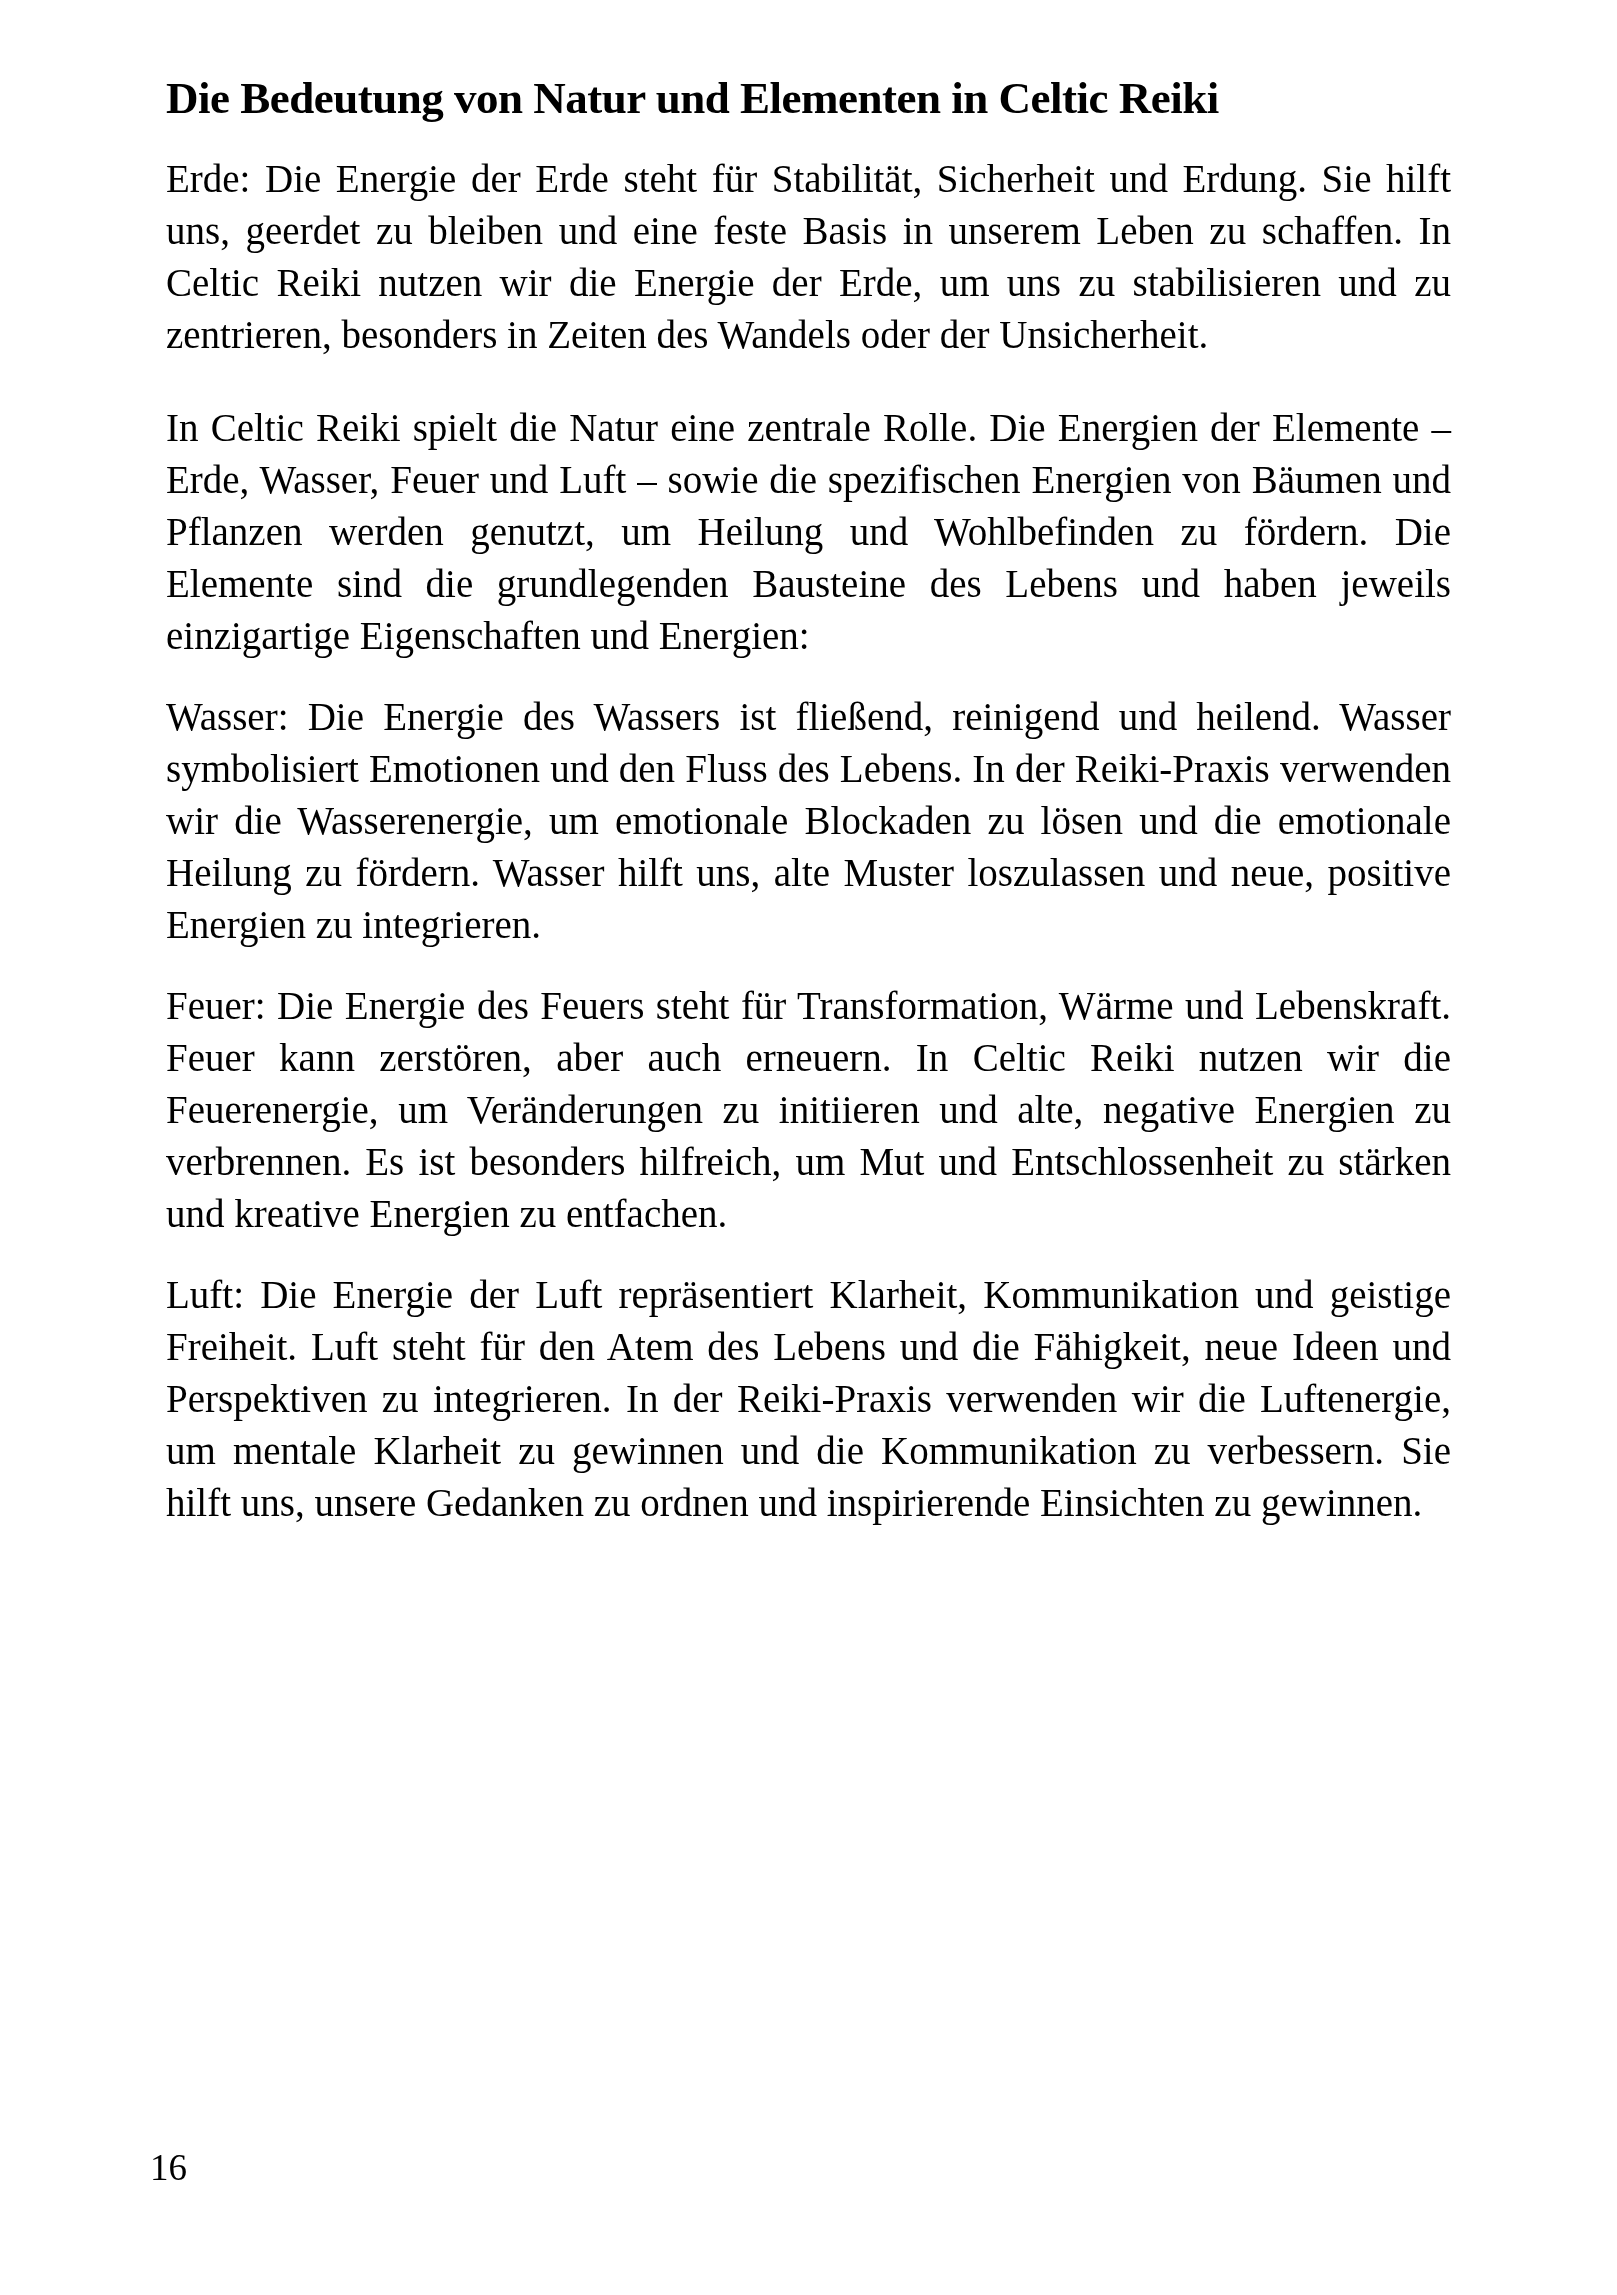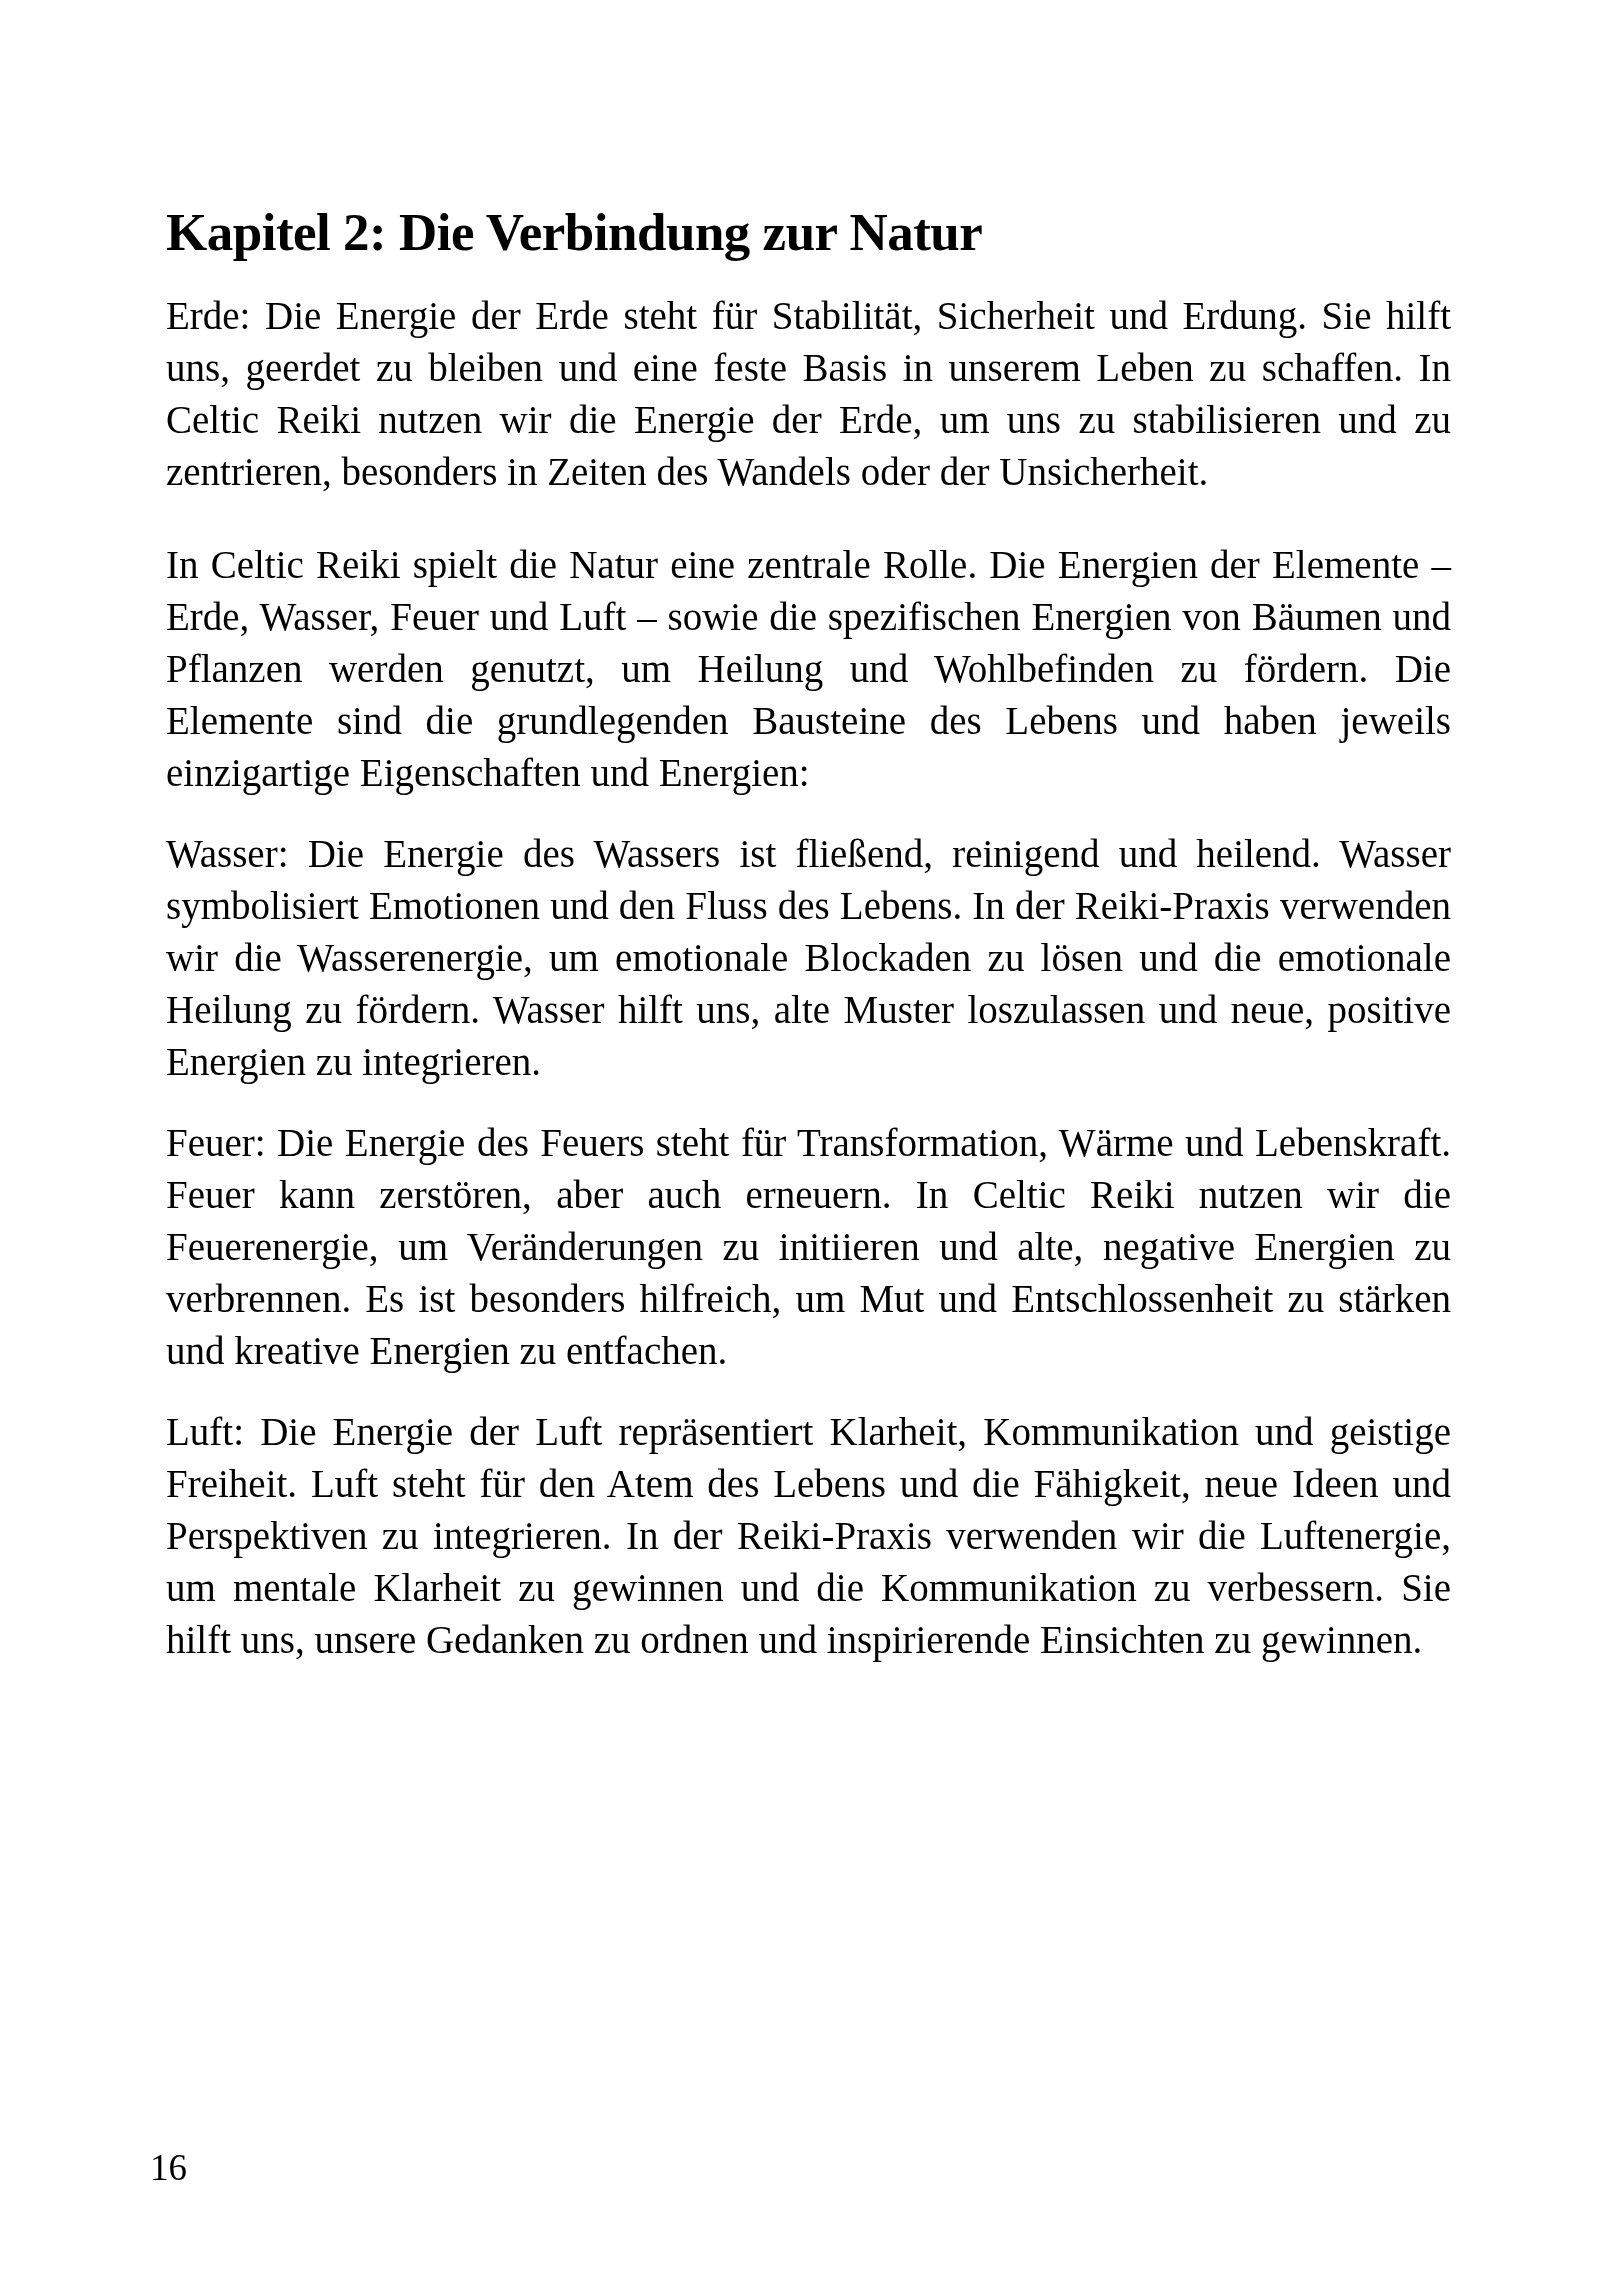--- a/index.html
+++ b/index.html
@@ -55,21 +55,21 @@
     top: 2149px;
     font-size: 37px;
     line-height: 1;
   }
 </style>
 </head>
 <body>
 
 <div class="page">
   <div class="content">
-    <h1 class="chapter-title">Kapitel 2: Die Verbindung zur Natur</h1>
+    <h2 class="section-heading">Die Bedeutung von Natur und Elementen in Celtic Reiki</h2>
     <p class="body-par">Erde: Die Energie der Erde steht für Stabilität, Sicherheit und Erdung. Sie hilft uns, geerdet zu bleiben und eine feste Basis in unserem Leben zu schaffen. In Celtic Reiki nutzen wir die Energie der Erde, um uns zu stabilisieren und zu zentrieren, besonders in Zeiten des Wandels oder der Unsicherheit.</p>
     <p class="body-par first">In Celtic Reiki spielt die Natur eine zentrale Rolle. Die Energien der Elemente – Erde, Wasser, Feuer und Luft – sowie die spezifischen Energien von Bäumen und Pflanzen werden genutzt, um Heilung und Wohlbefinden zu fördern. Die Elemente sind die grundlegenden Bausteine des Lebens und haben jeweils einzigartige Eigenschaften und Energien:</p>
     <p class="body-par">Wasser: Die Energie des Wassers ist fließend, reinigend und heilend. Wasser symbolisiert Emotionen und den Fluss des Lebens. In der Reiki-Praxis verwenden wir die Wasserenergie, um emotionale Blockaden zu lösen und die emotionale Heilung zu fördern. Wasser hilft uns, alte Muster loszulassen und neue, positive Energien zu integrieren.</p>
     <p class="body-par">Feuer: Die Energie des Feuers steht für Transformation, Wärme und Lebenskraft. Feuer kann zerstören, aber auch erneuern. In Celtic Reiki nutzen wir die Feuerenergie, um Veränderungen zu initiieren und alte, negative Energien zu verbrennen. Es ist besonders hilfreich, um Mut und Entschlossenheit zu stärken und kreative Energien zu entfachen.</p>
     <p class="body-par">Luft: Die Energie der Luft repräsentiert Klarheit, Kommunikation und geistige Freiheit. Luft steht für den Atem des Lebens und die Fähigkeit, neue Ideen und Perspektiven zu integrieren. In der Reiki-Praxis verwenden wir die Luftenergie, um mentale Klarheit zu gewinnen und die Kommunikation zu verbessern. Sie hilft uns, unsere Gedanken zu ordnen und inspirierende Einsichten zu gewinnen.</p>
   </div>
   <div class="page-number">16</div>
 </div>
 
 

